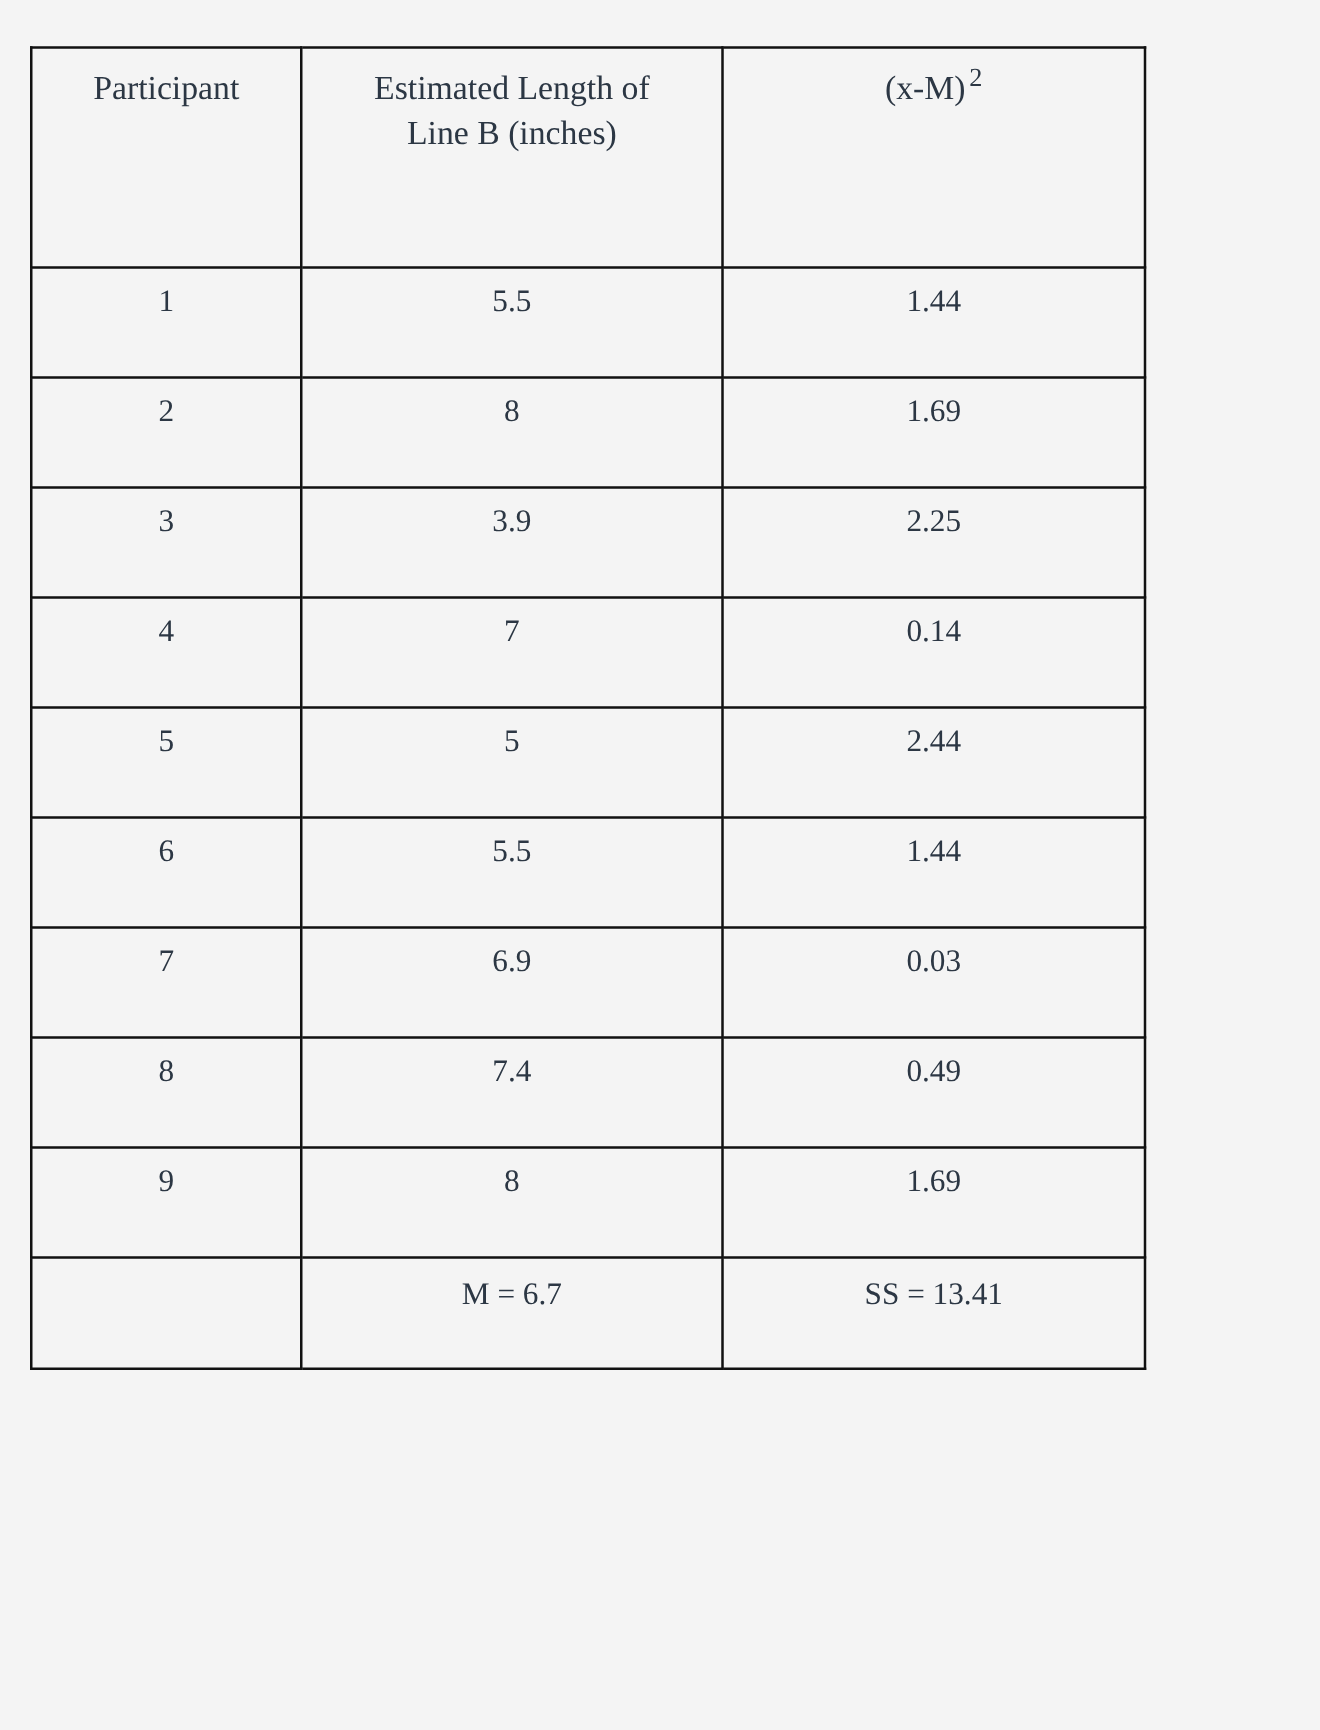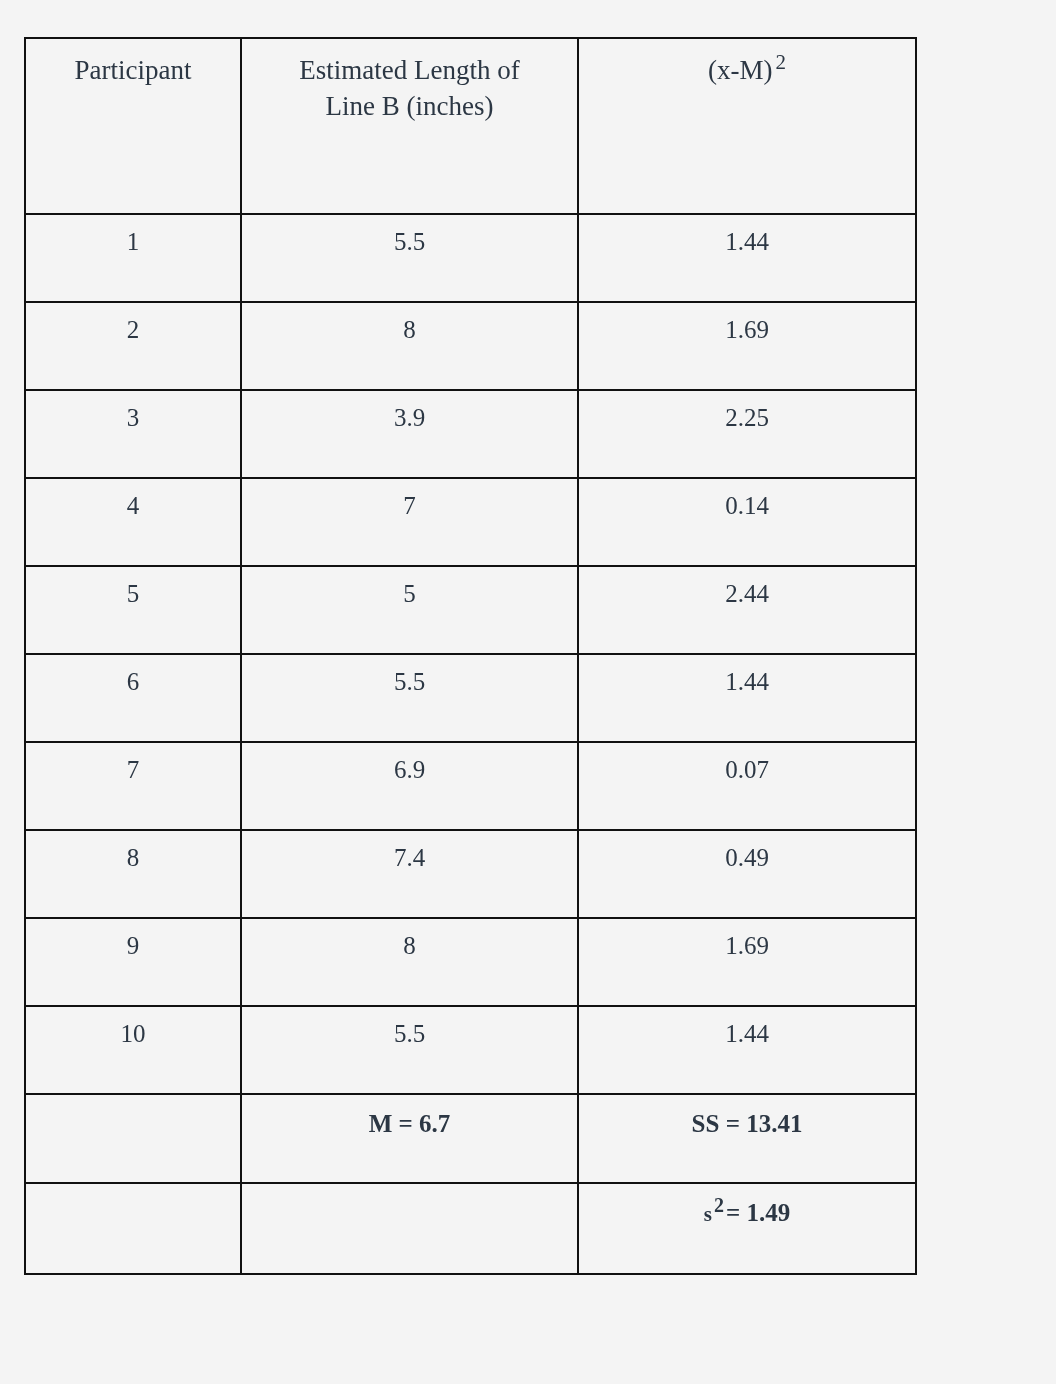--- a/index.html
+++ b/index.html
@@ -76,21 +76,21 @@
   }
   tr.summary-row.tall td {
     height: 89px;
   }
   tr.summary-row.last td {
     height: 106px;
   }
   .summary-inner {
     padding-top: 14px;
     font-size: 25px;
-    font-weight: bold;
+    font-weight: normal;
     line-height: 1.2;
     white-space: nowrap;
   }
   .summary-inner .var {
     font-size: 21px;
   }
   .summary-inner .sup {
     font-size: 20px;
     vertical-align: super;
     line-height: 0;
@@ -194,21 +194,21 @@
           </td>
       </tr>
       <tr class="data-row">
         <td>
             <div class="cell-inner">7</div>
           </td>
         <td>
             <div class="cell-inner">6.9</div>
           </td>
         <td>
-            <div class="cell-inner">0.07</div>
+            <div class="cell-inner">0.03</div>
           </td>
       </tr>
       <tr class="data-row">
         <td>
             <div class="cell-inner">8</div>
           </td>
         <td>
             <div class="cell-inner">7.4</div>
           </td>
         <td>
@@ -217,49 +217,29 @@
       </tr>
       <tr class="data-row">
         <td>
             <div class="cell-inner">9</div>
           </td>
         <td>
             <div class="cell-inner">8</div>
           </td>
         <td>
             <div class="cell-inner">1.69</div>
-          </td>
-      </tr>
-      <tr class="data-row">
-        <td>
-            <div class="cell-inner">10</div>
-          </td>
-        <td>
-            <div class="cell-inner">5.5</div>
-          </td>
-        <td>
-            <div class="cell-inner">1.44</div>
           </td>
       </tr>
 
       <tr class="summary-row">
         <td class="empty-cell"></td>
         <td>
           <div class="summary-inner">M = 6.7</div>
         </td>
         <td>
           <div class="summary-inner">SS = 13.41</div>
         </td>
       </tr>
 
-      <tr class="summary-row tall">
-        <td class="empty-cell"></td>
-        <td class="empty-cell"></td>
-        <td>
-          <div class="summary-inner">
-            <span class="var">s</span><span class="sup">2</span><span>= 1.49</span>
-          </div>
-        </td>
-      </tr>
 
     </tbody>
   </table>
 </div>
 
 </body></html>

